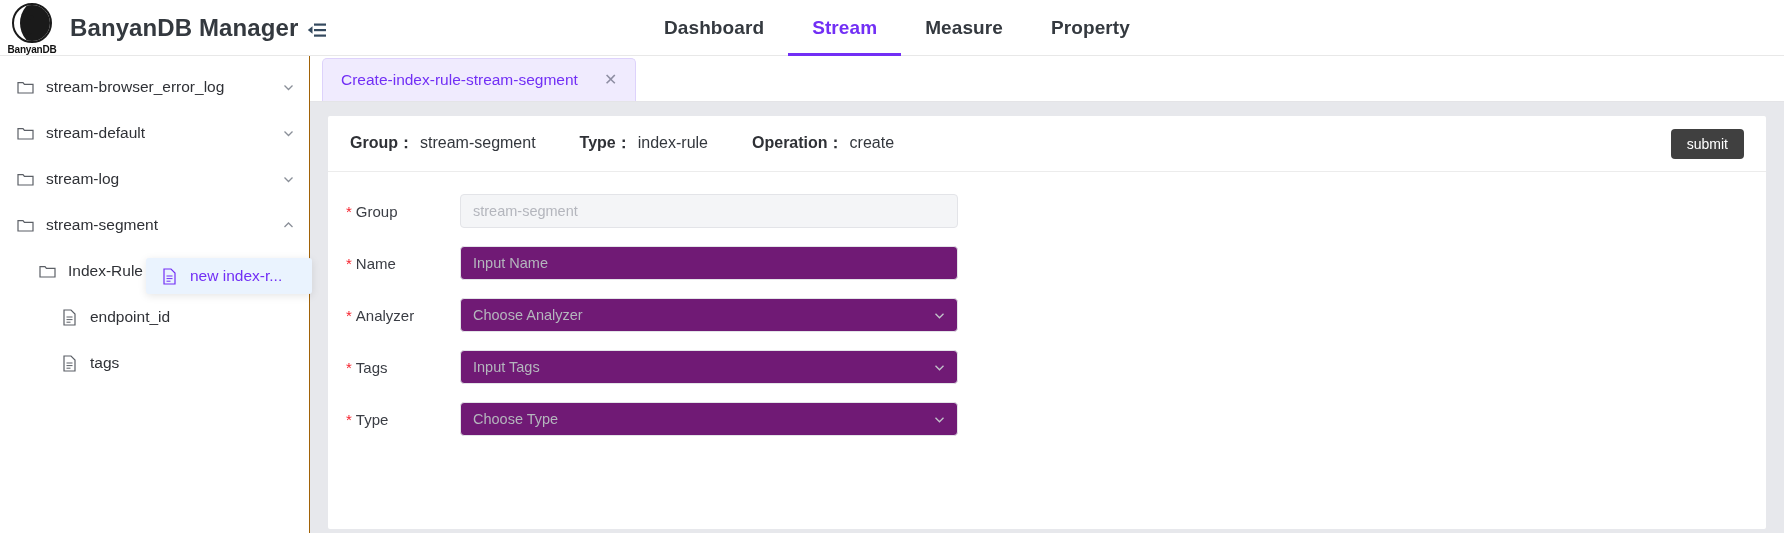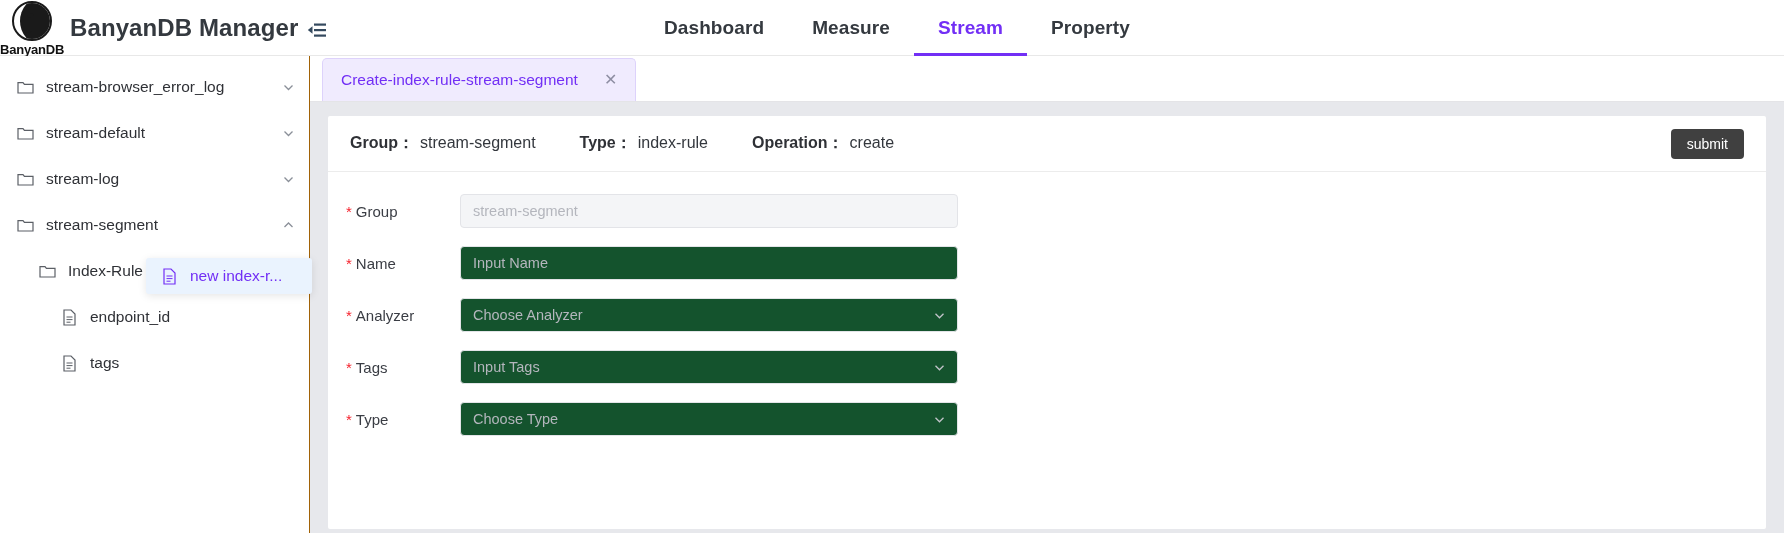--- a/index.html
+++ b/index.html
@@ -66,21 +66,21 @@
   .logo-root {
     position: absolute;
     left: 8px; top: 23px;
     width: 10px; height: 7px;
     border: 2px solid #1a1a1a;
     border-top: none;
     border-radius: 0 0 50% 50%;
     z-index: 2;
   }
   .logo-label {
-    font-size: 13px;
+    font-size: 10px;
     font-weight: bold;
     color: #111;
     letter-spacing: -0.2px;
     margin-top: 1px;
   }
   .app-title {
     font-size: 24px;
     font-weight: bold;
     color: #34393f;
     margin-left: 12px;
@@ -283,21 +283,21 @@
   .req {
     color: #f5222d;
     margin-right: 4px;
     font-size: 15px;
   }
   .field {
     width: 498px;
     height: 34px;
     border: 1px solid #e3e4e8;
     border-radius: 4px;
-    background: #14532d;
+    background: #701a75;
     display: flex;
     align-items: center;
     padding: 0 12px;
     font-size: 14.5px;
     color: #b4b6bd;
     position: relative;
     cursor: text;
   }
   .field.disabled {
     background: #f4f5f7;
@@ -334,22 +334,22 @@
         <rect x="7" y="3.5" width="12" height="2.2" fill="#34495e"></rect>
         <rect x="7" y="9" width="12" height="2.2" fill="#34495e"></rect>
         <rect x="7" y="14.5" width="12" height="2.2" fill="#34495e"></rect>
         <polygon points="5.5,6.2 5.5,13.8 0.8,10" fill="#34495e"></polygon>
       </svg>
     </span>
   </div>
 
   <nav class="nav">
     <div class="nav-item">Dashboard</div>
+    <div class="nav-item active">Stream</div>
     <div class="nav-item">Measure</div>
-    <div class="nav-item active">Stream</div>
     <div class="nav-item">Property</div>
   </nav>
 </div>
 
 <div class="body-wrap">
 
   <aside class="sidebar">
 
     <div class="tree-row lvl0">
       <span class="ico">

